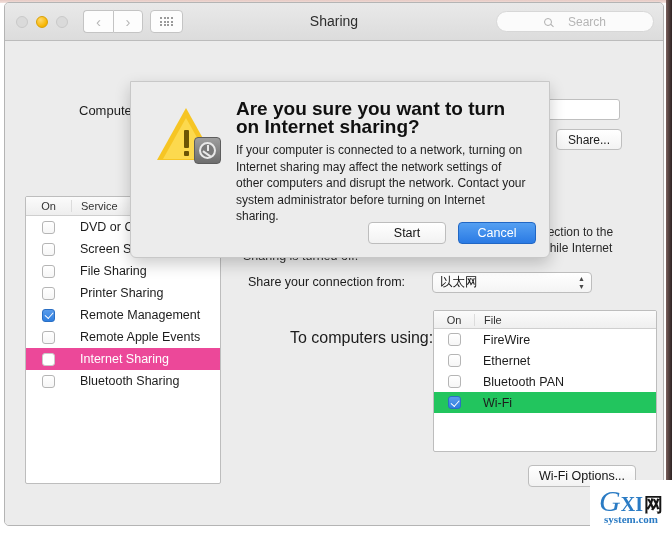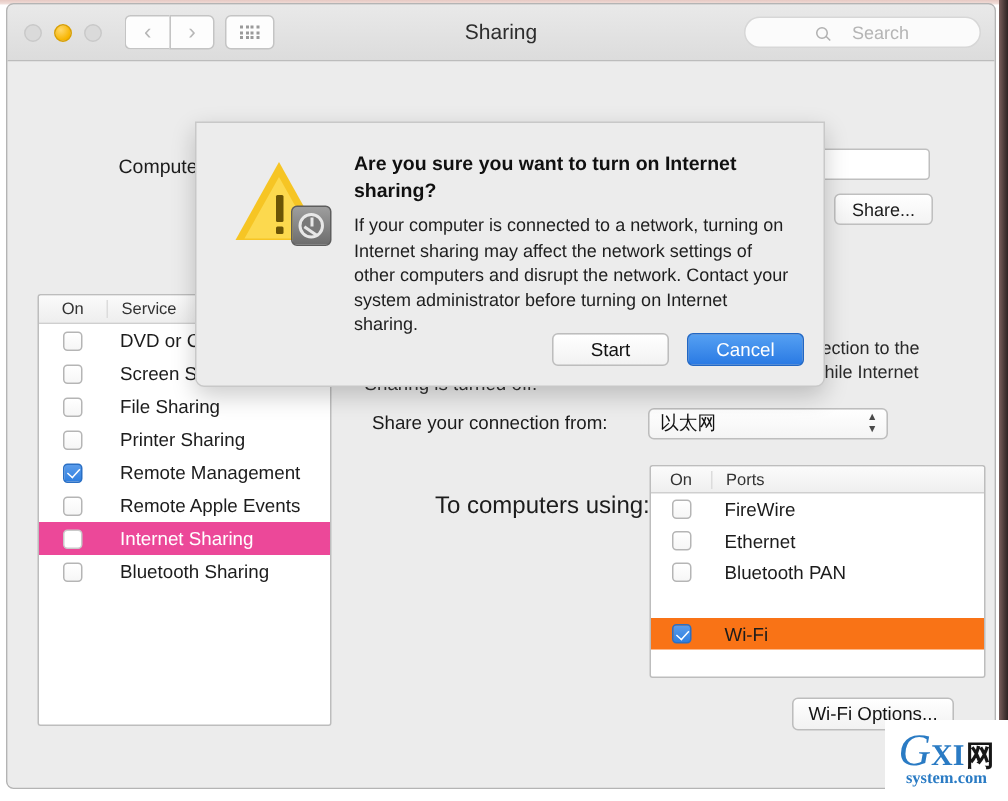--- a/index.html
+++ b/index.html
@@ -314,21 +314,21 @@
 
   .port-row {
     display: flex;
     align-items: center;
     height: 21px;
     font-size: 12.5px;
     color: #1c1c1c;
   }
   .port-row .cell-on { width: 40px; display:flex; align-items:center; justify-content:center; }
   .port-row .cell-name { flex:1; padding-left: 9px; }
-  .port-row.highlight { background: #f97316; margin-top: 20px; }
+  .port-row.highlight { background: #22c55e; }
 
   .wifi-btn {
     position: absolute;
     left: 523px; top: 424px;
     width: 108px; height: 22px;
     background: linear-gradient(180deg,#ffffff 0%,#f2f2f2 100%);
     border: 1px solid #bdbdbd;
     border-radius: 4px;
     font-size: 12.5px;
     color: #141414;
@@ -411,21 +411,21 @@
     left: 1px; bottom: 2px;
     width: 10px; height: 2px;
     background: #e8e8e8;
     transform: rotate(35deg);
   }
 
   .sheet-title {
     position: absolute;
     left: 105px; top: 18px;
     width: 290px;
-    font-size: 13px;
+    font-size: 19px;
     font-weight: bold;
     color: #101010;
     line-height: 18px;
   }
   .sheet-body {
     position: absolute;
     left: 105px; top: 60px;
     width: 292px;
     font-size: 12px;
     color: #1e1e1e;
@@ -603,21 +603,21 @@
           <span>▲</span>
             <span>▼</span>
         </span>
       </div>
 
       <div class="to-label">To computers using:</div>
 
       <div class="ports-box">
         <div class="ports-head">
           <div class="c-on">On</div>
-          <div class="c-p">Ports</div>
+          <div class="c-p">File</div>
         </div>
         <div class="port-row">
           <div class="cell-on">
               <span class="cb"></span>
             </div>
           <div class="cell-name">FireWire</div>
         </div>
         <div class="port-row">
           <div class="cell-on">
               <span class="cb"></span>

